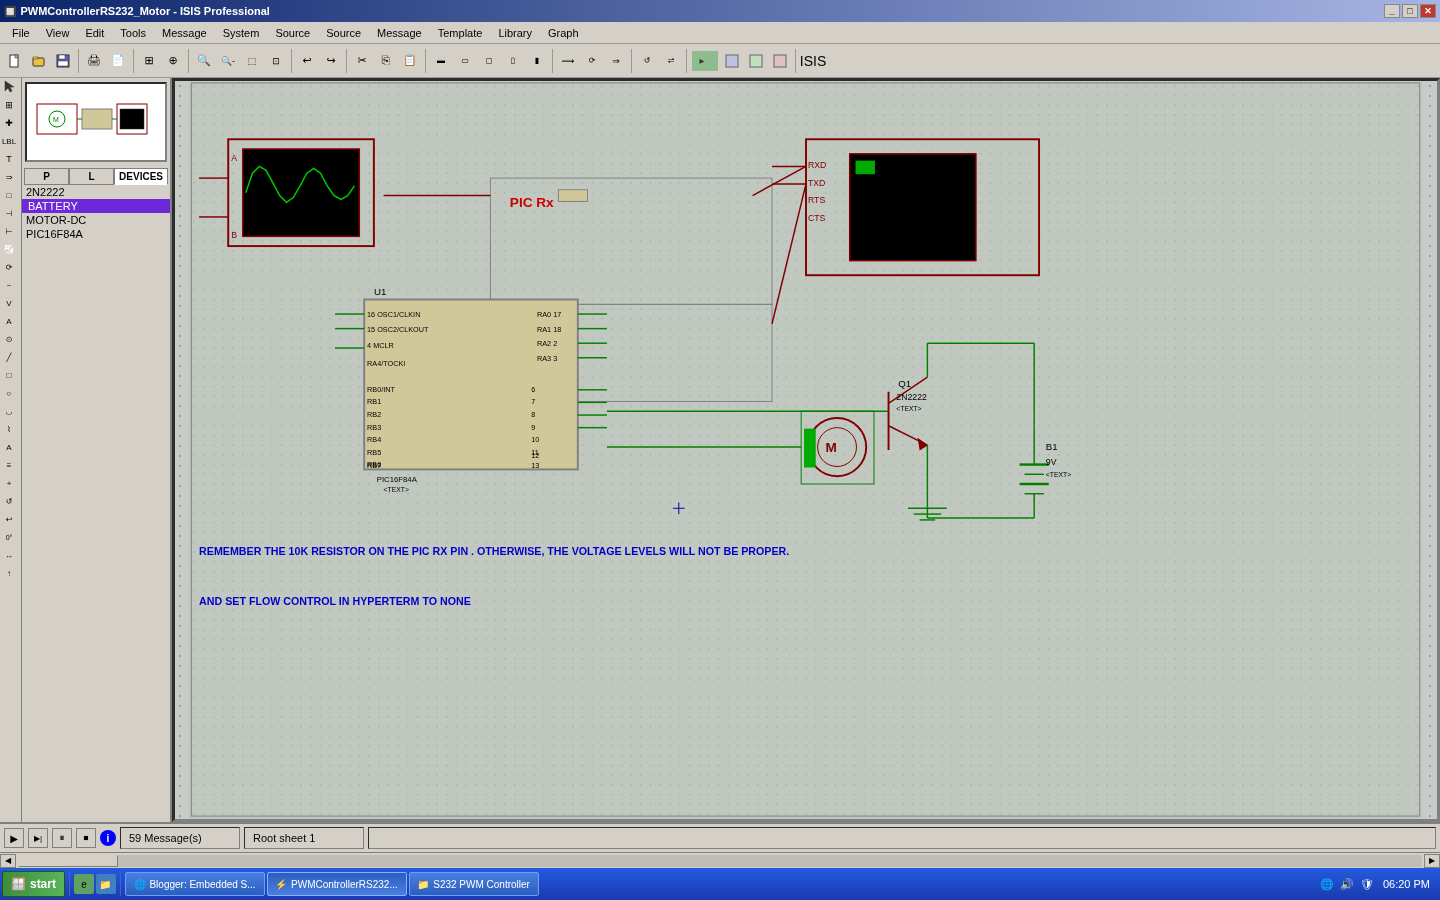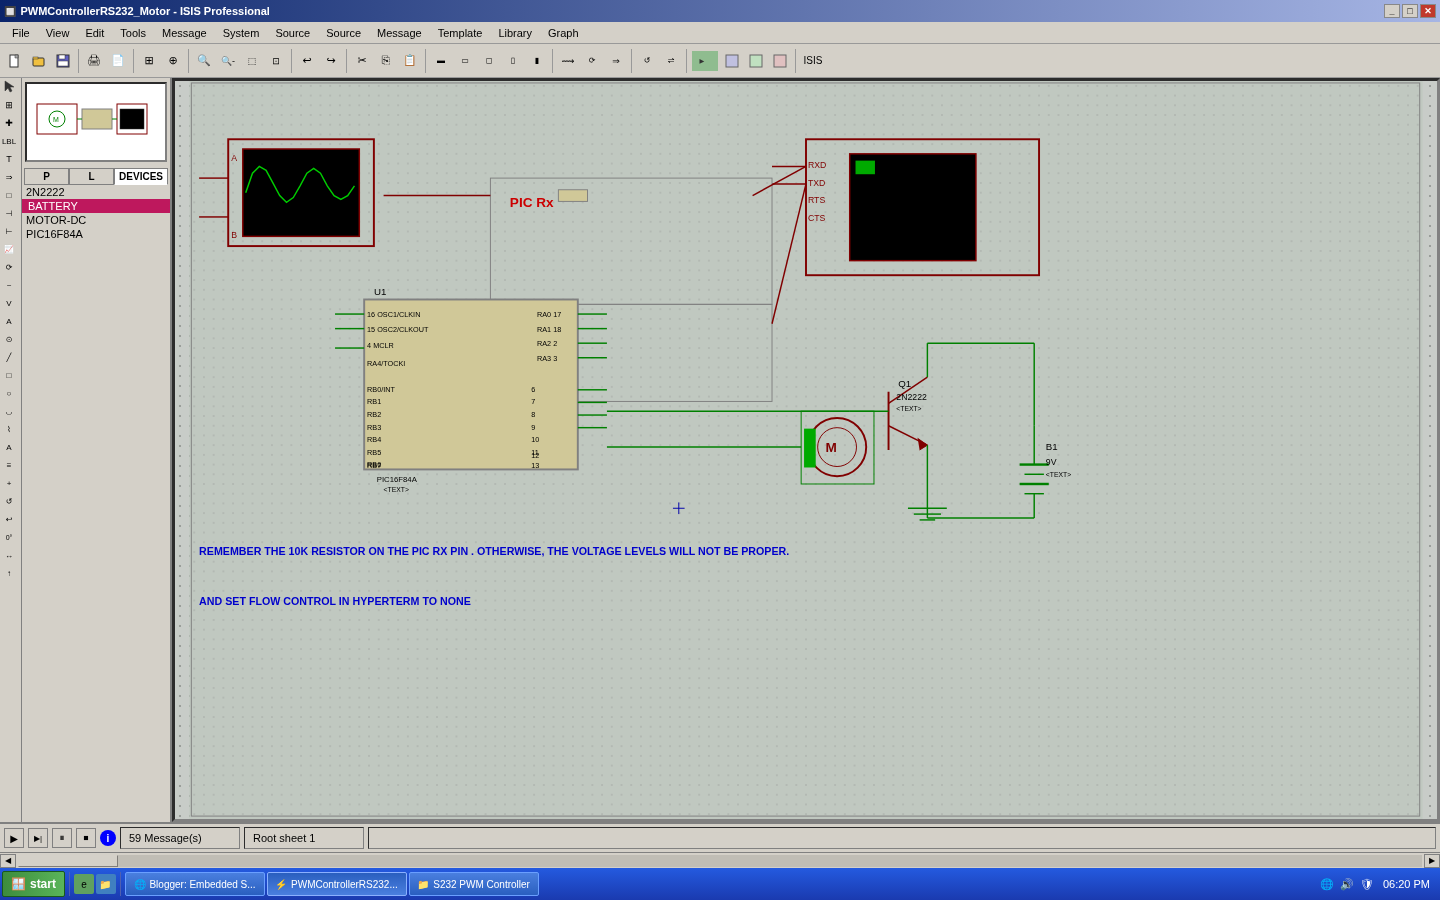--- a/index.html
+++ b/index.html
@@ -100,21 +100,21 @@
       cursor: pointer;
       font-size: 10px;
       font-weight: bold;
     }
     .tab-btn.active { background: white; border-bottom: 1px solid white; }
     .device-item {
       padding: 1px 4px;
       font-size: 11px;
       cursor: pointer;
     }
-    .device-item.selected { background: #be185d; color: white; padding-left: 6px; }
+    .device-item.selected { background: #6d28d9; color: white; padding-left: 6px; }
     .licon {
       width: 18px; height: 18px;
       display: flex; align-items: center; justify-content: center;
       cursor: pointer; font-size: 10px; border: 1px solid transparent;
     }
 
     
     #canvas-area {
       flex: 1;
       background: #c8ccc8;
@@ -317,21 +317,21 @@
     <svg viewBox="0 0 14 14">
         <rect x="1" y="1" width="12" height="12" fill="#c0e0c0" stroke="#666" stroke-width="1"></rect>
       </svg>
   </div>
   <div class="tbtn">
     <svg viewBox="0 0 14 14">
         <rect x="1" y="1" width="12" height="12" fill="#e0c0c0" stroke="#666" stroke-width="1"></rect>
       </svg>
   </div>
   <div class="toolbar-sep"></div>
-  <div class="tbtn" style="font-size:10px; width:26px;">ISIS</div>
+  <div class="tbtn" style="font-size:14px; width:26px;">ISIS</div>
 </div>
 
 <div id="main" style="display: flex; height: 744px;">
 
   <div style="display:flex; flex-direction:column; width:22px; background:#d4d0c8; border-right:1px solid #808080;">
     <div class="licon" title="Select">
       <svg viewBox="0 0 12 14" width="12" height="14">
           <path d="M2,1 L2,11 L5,8 L7,12 L9,11 L7,7 L11,7 Z" fill="#333" stroke="#333" stroke-width="0.5"></path>
         </svg>
     </div>

